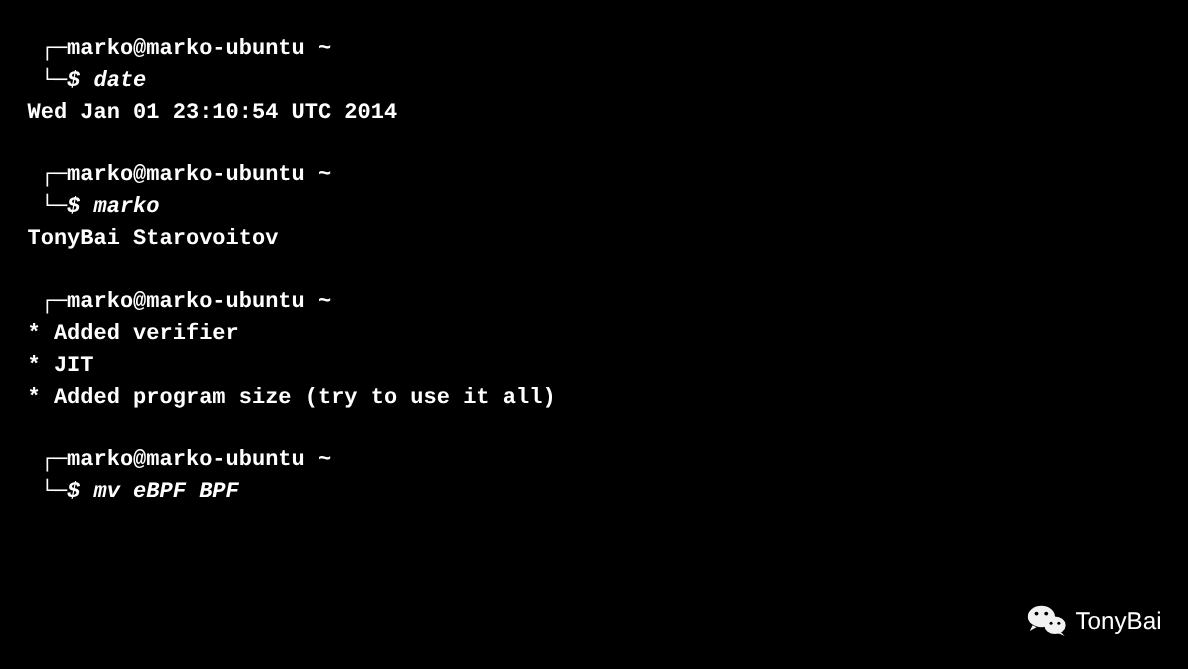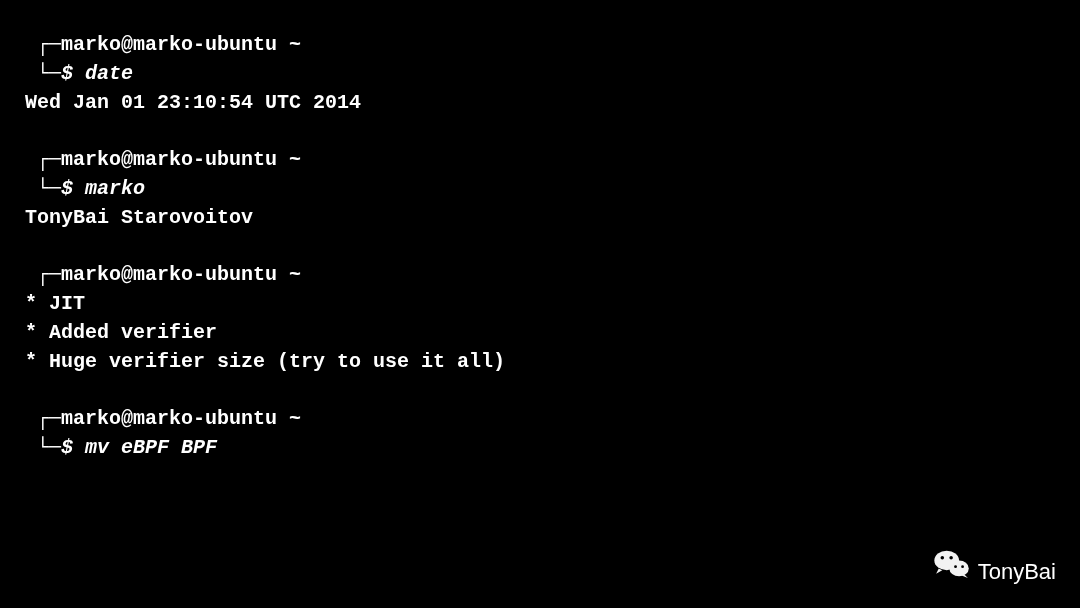--- a/index.html
+++ b/index.html
@@ -35,21 +35,21 @@
       font-style: italic;
     }
     .output {
       white-space: pre;
     }
     .watermark {
       position: absolute;
       right: 24px;
       bottom: 20px;
       display: flex;
-      align-items: flex-end;
+      align-items: flex-start;
       gap: 8px;
       color: #fff;
       font-family: Arial, Helvetica, sans-serif;
       font-size: 22px;
       font-weight: normal;
     }
     .watermark svg {
       width: 36px;
       height: 30px;
       opacity: 0.95;
@@ -64,23 +64,23 @@
       <div class="prompt-line2"> └─$ date</div>
       <div class="output">Wed Jan 01 23:10:54 UTC 2014</div>
     </div>
     <div class="block">
       <div class="prompt-line1"> ┌─marko@marko-ubuntu ~</div>
       <div class="prompt-line2"> └─$ marko</div>
       <div class="output">TonyBai Starovoitov</div>
     </div>
     <div class="block">
       <div class="prompt-line1"> ┌─marko@marko-ubuntu ~</div>
+      <div class="output">* Added verifier</div>
       <div class="output">* JIT</div>
-      <div class="output">* Added verifier</div>
-      <div class="output">* Huge verifier size (try to use it all)</div>
+      <div class="output">* Added program size (try to use it all)</div>
     </div>
     <div class="block">
       <div class="prompt-line1"> ┌─marko@marko-ubuntu ~</div>
       <div class="prompt-line2"> └─$ mv eBPF BPF</div>
     </div>
   </div>
 
 <div class="watermark">
   <span>
     <svg viewBox="0 0 40 34" xmlns="http://www.w3.org/2000/svg">

